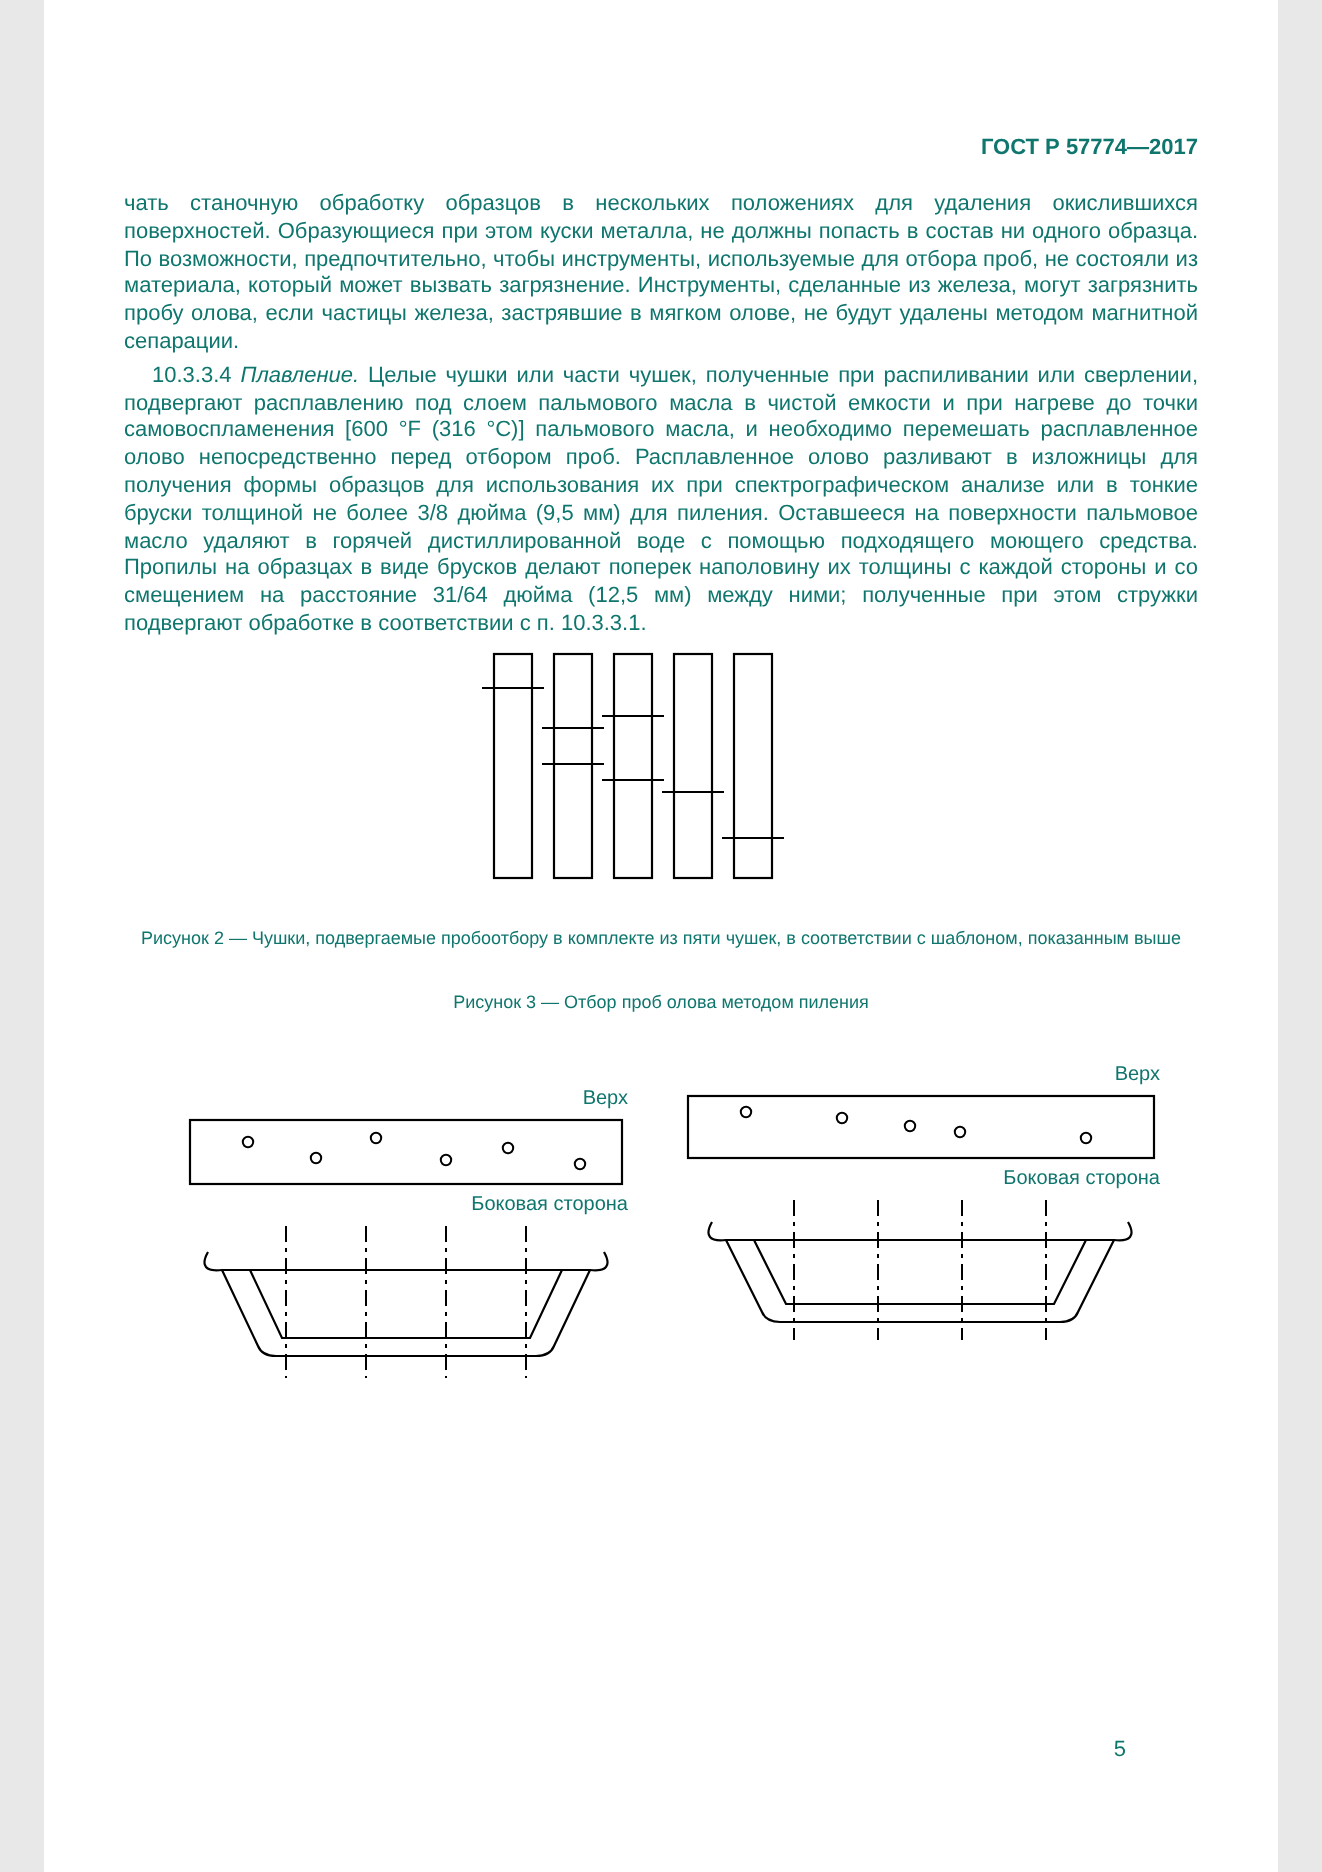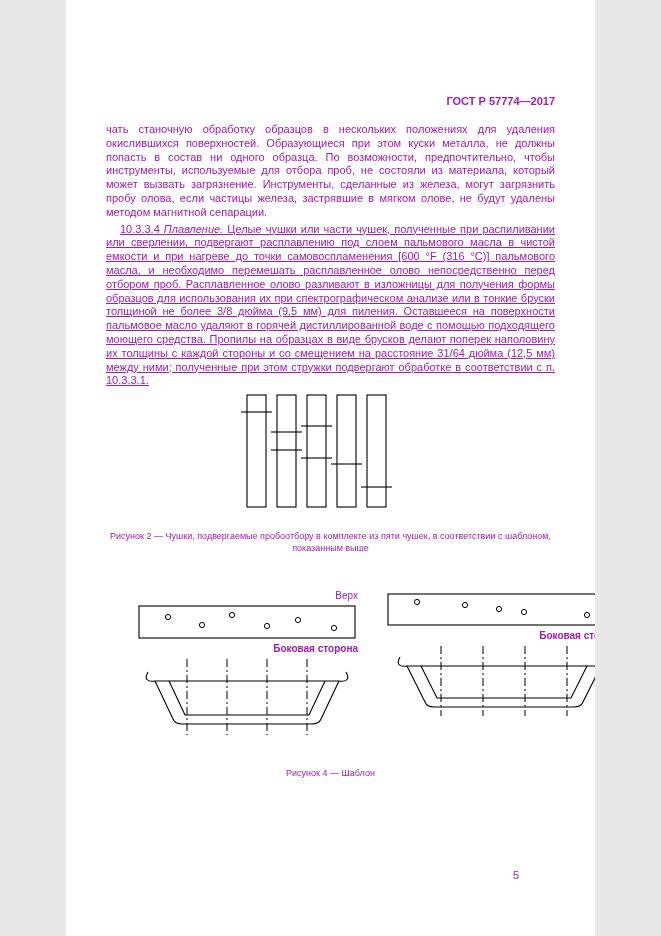--- a/index.html
+++ b/index.html
@@ -1,58 +1,58 @@
 <!DOCTYPE html>
 <html><head>
 <meta charset="utf-8">
 <style>
   html,body { margin:0; padding:0; background:#e8e8e8; }
   .page {
     position:relative;
-    width:529px; height:936px;
+    width:617px; height:936px;
     margin:0 auto;
     background:#ffffff;
     font-family:"Liberation Sans", sans-serif;
-    color:#a21caf;
+    color:#0f766e;
     box-sizing:border-box;
-    padding:95px 40px 0 40px;
+    padding:68px 40px 0 40px;
     overflow:hidden;
   }
   .doc-header {
     text-align:right;
     font-weight:bold;
     font-size:11px;
     margin-bottom:16px;
   }
   .body-text p {
     margin:0;
     font-size:11px;
     line-height:13.8px;
     text-align:justify;
   }
-  .body-text p.indent { text-indent:14px; margin-top:3px;text-decoration:underline; }
+  .body-text p.indent { text-indent:14px; margin-top:3px; }
   .term-italic { font-style:italic; }
   .fig-center { text-align:center; margin-top:4px; }
   .fig-center svg, .fig-left svg { display:inline-block; }
   .fig-left { margin-top:13px; padding-left:142px; }
   .caption {
     text-align:center;
     font-size:9px;
     line-height:11.5px;
     margin-top:17px;
   }
   .caption-inner { display:inline-block; max-width:520px; }
   .cap3 { margin-top:21px; }
   .cap4 { margin-top:4px; }
   .fig4-wrap { position:relative; height:186px; margin-top:24px; }
   .fig4-group { position:absolute; }
   .g-left  { left:30px; top:12px; width:222px; }
   .g-right { left:278px; top:0;  width:240px; }
   .fig4-label { text-align:right; font-size:10px; margin-bottom:4px; }
-  .fig4-label.mid { margin-top:4px; margin-bottom:5px;font-weight:bold; }
+  .fig4-label.mid { margin-top:4px; margin-bottom:5px; }
   svg { display:block; margin:0 auto; }
   svg text { font-family:"Liberation Sans", sans-serif; }
   .page-num {
     position:absolute;
     top:869px; right:76px;
     font-size:11px;
   }
   .stroke { stroke:#000; fill:none; stroke-width:1.1; }
   .thin   { stroke:#000; fill:none; stroke-width:1; }
 </style>
@@ -81,20 +81,21 @@
       <line class="stroke" x1="62" y1="34" x2="93" y2="34"></line>
       <line class="stroke" x1="62" y1="66" x2="93" y2="66"></line>
       <line class="stroke" x1="92" y1="72" x2="123" y2="72"></line>
       <line class="stroke" x1="122" y1="95" x2="153" y2="95"></line>
     </svg>
   </div>
 
   <div class="caption"><span class="caption-inner">Рисунок  2 — Чушки, подвергаемые пробоотбору в комплекте из пяти чушек, в соответствии с шаблоном, показанным выше</span></div>
 
 
+  <div class="caption cap3"><span class="caption-inner">Рисунок 3 — Отбор проб олова методом пиления</span></div>
 
   <div class="fig4-wrap">
 
     <div class="fig4-group g-left">
       <div class="fig4-label">Верх</div>
       <svg width="218" height="34" viewBox="0 0 218 34">
         <rect class="stroke" x="1" y="1" width="216" height="32"></rect>
         <circle class="thin" cx="30" cy="12" r="2.6"></circle>
         <circle class="thin" cx="64" cy="20" r="2.6"></circle>
         <circle class="thin" cx="94" cy="10" r="2.6"></circle>
@@ -131,17 +132,16 @@
         <line class="thin" stroke-dasharray="8 3 2 3" x1="132" y1="0" x2="132" y2="70"></line>
         <line class="thin" stroke-dasharray="8 3 2 3" x1="174" y1="0" x2="174" y2="70"></line>
         <path class="stroke" d="M 7,11 C 3,18 6,21 14,20 L 208,20 C 216,21 219,18 215,11"></path>
         <path class="stroke" d="M 14,20 L 32,56 Q 34,61 41,61 L 181,61 Q 188,61 190,56 L 208,20"></path>
         <path class="stroke" d="M 28,20 L 44,52 L 178,52 L 194,20"></path>
       </svg>
     </div>
 
   </div>
 
-  <div class="caption cap4"><span class="caption-inner">Рисунок 4 — Шаблон</span></div>
 
   <div class="page-num">5</div>
 
 </div>
 
 </body></html>

